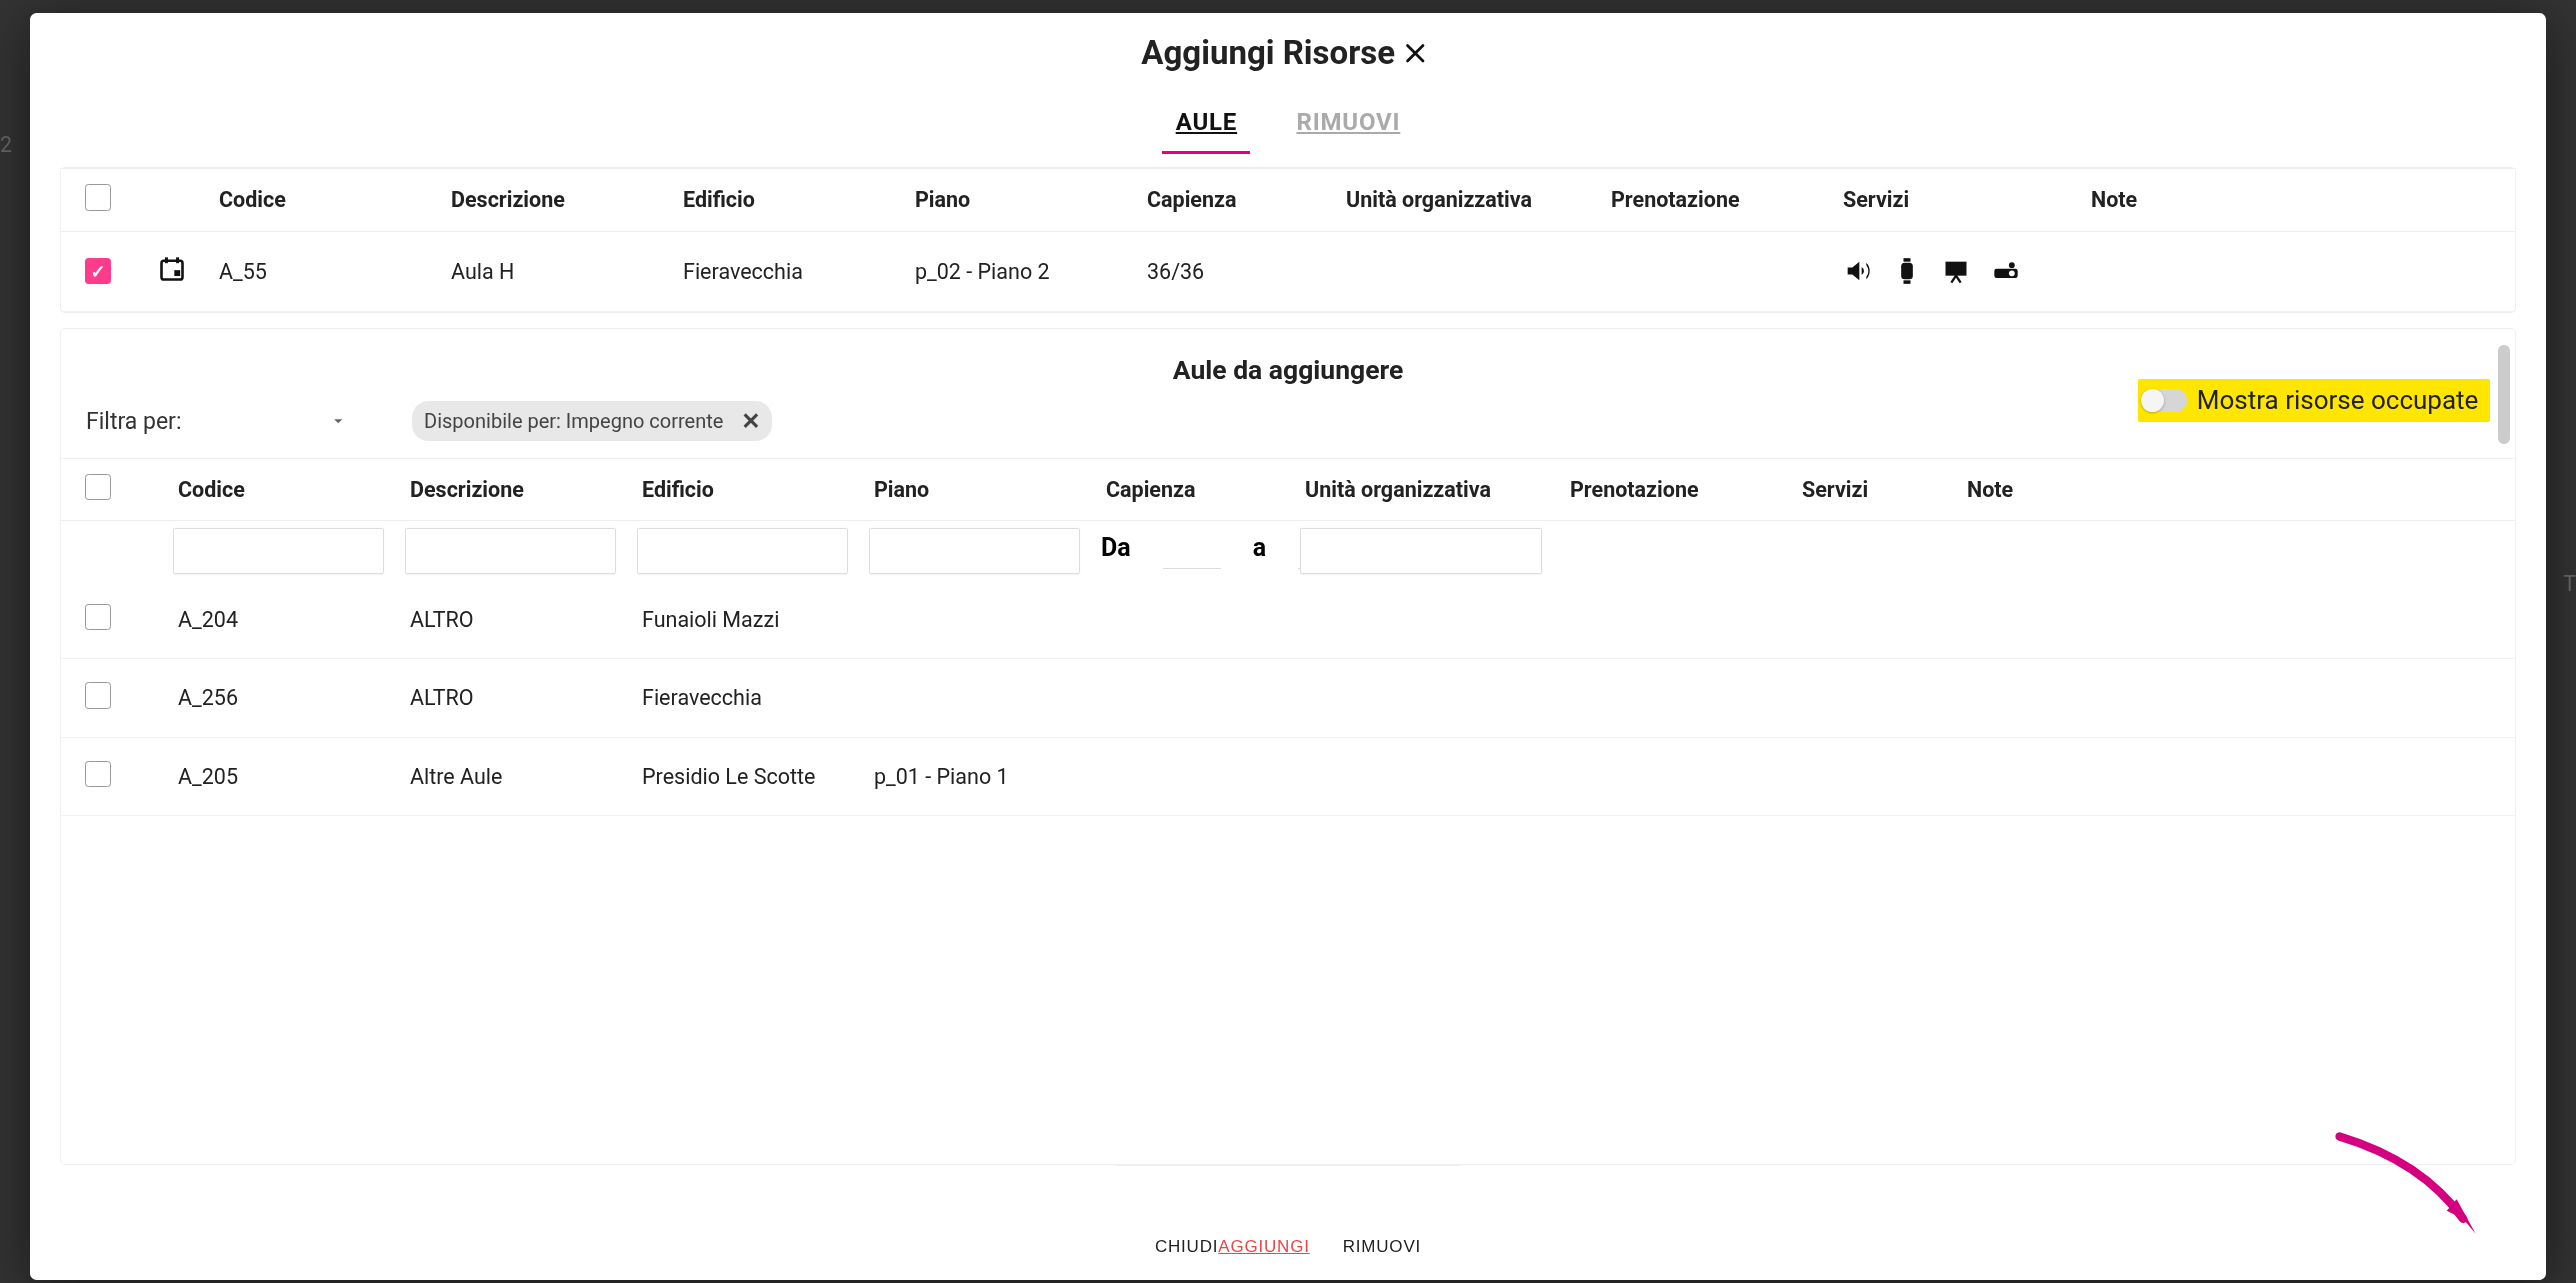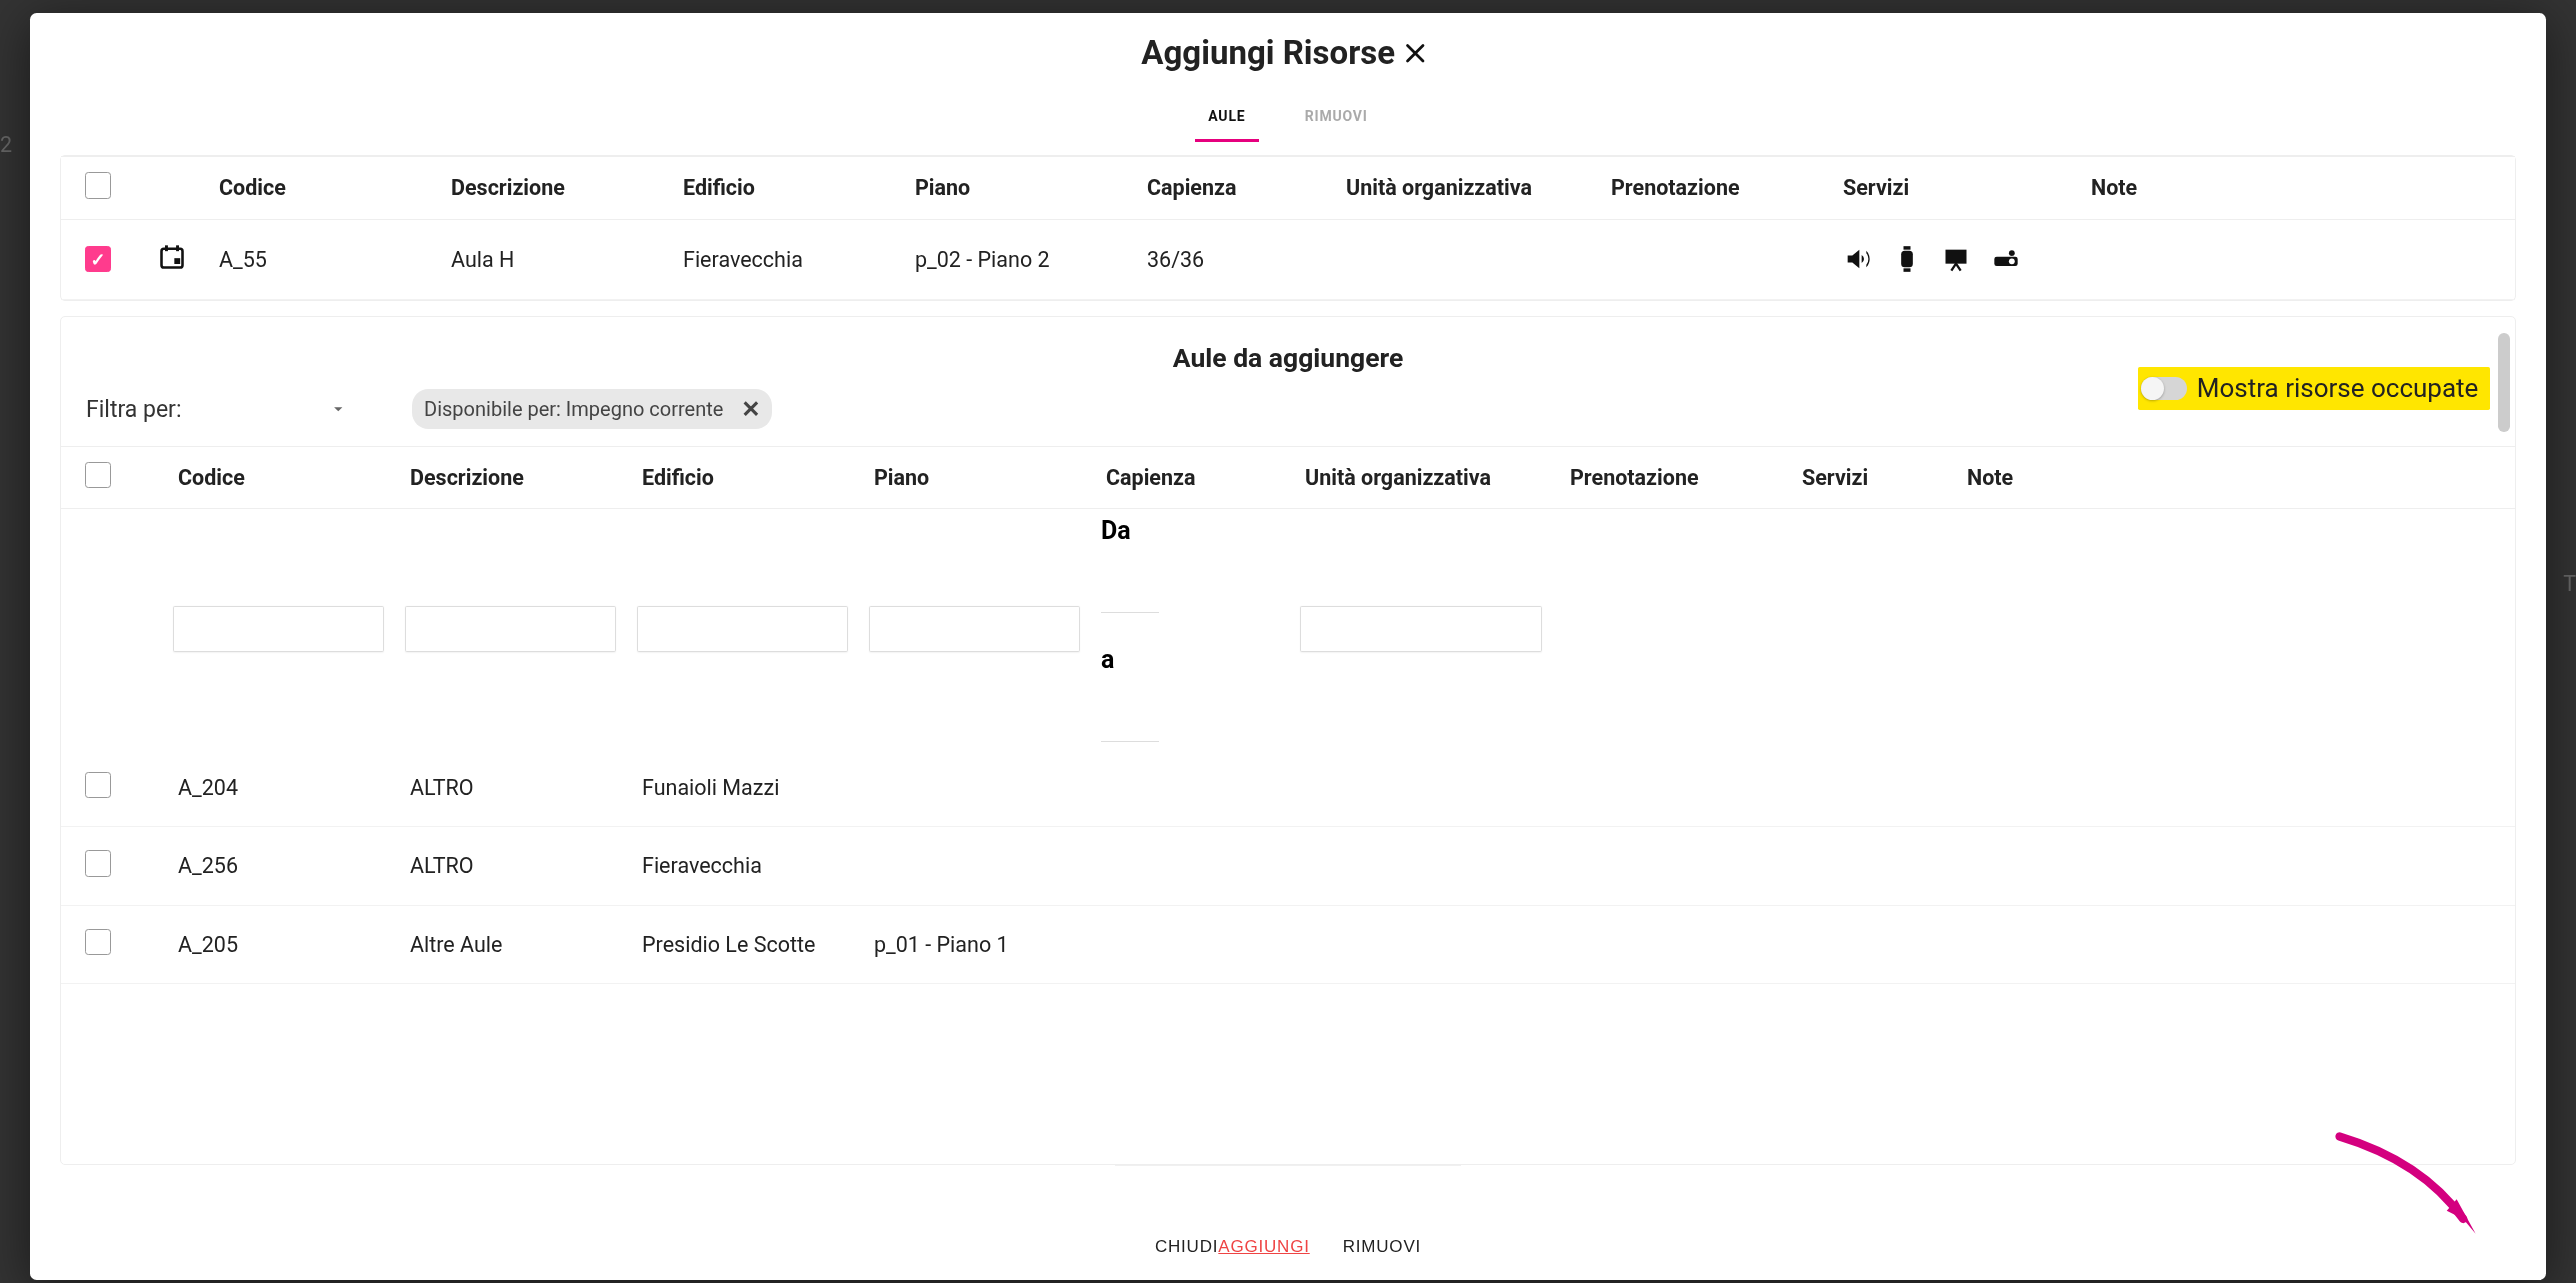--- a/index.html
+++ b/index.html
@@ -26,21 +26,21 @@
   }
 
   .modal-header {
     display: flex; justify-content: space-between; align-items: flex-start;
     padding: 20px 30px 0 30px;
   }
   .modal-title { font-size: 33px; font-weight: 700; color: #222; }
   .close-x { font-size: 30px; font-weight: 400; cursor: pointer; color: #111; line-height: 1; padding: 6.6px; }
 
   .tabs { display: flex; gap: 33px; padding: 20px 50px 0 50px; border-bottom: none; }
-  .tab { font-size: 14px; font-weight: 700; letter-spacing: 0.8px; color: #aaa; padding: 10px 13.2px 15px 13.2px; cursor: pointer; }
+  .tab { font-size: 24px; font-weight: 700; letter-spacing: 0.8px; color: #aaa; padding: 10px 13.2px 15px 13.2px; cursor: pointer; text-decoration: underline; }
   .tab.active { color: #111; border-bottom: 3.3px solid #e6007e; }
 
   .content { flex: 1; padding: 0 30px 0 30px; overflow: hidden; display: flex; flex-direction: column; }
 
   .panel { border: 0.8px solid #eee; border-radius: 5px; margin-top: 13.2px; background: #fff; }
   .panel-header { display: flex; align-items: center; justify-content: center; position: relative; padding: 23px 16.5px; }
   .panel-title { font-size: 26.5px; font-weight: 700; color: #222; }
   .highlight-box { position: absolute; right: 16.5px; top: 16.5px; background: #ffe600; padding: 5px 8.3px; border-radius: 1.7px; }
   .columns-icon { width: 30px; height: 26.5px; display: inline-flex; gap: 3.3px; }
   .columns-icon span { width: 8.3px; background: #111; border-radius: 2.5px; }
@@ -99,21 +99,21 @@
   }
   .chip-x { font-size: 23px; font-weight: bold; cursor: pointer; }
 
   .scroll-area { flex: 1; overflow-y: auto; overflow-x: hidden; }
 
   .filter-inputs td { padding: 6.6px 5px; }
   .text-input {
     width: 95%; height: 46px; border: 0.8px solid #ddd; border-radius: 1.7px; font-size: 18px; padding: 0 6.6px;
     box-shadow: 0 0.8px 1.7px rgba(0,0,0,0.05);
   }
-  .cap-filter { display: flex; gap: 32px; align-items: baseline; font-size: 25px; font-weight: 700; flex-direction: column; }
+  .cap-filter { display: flex; gap: 32px; align-items: baseline; font-size: 25px; font-weight: 700; }
   .cap-filter .small-input { width: 58px; height: 36px; border: none; border-bottom: 0.8px solid #ddd; font-size: 18px; }
 
   .modal-footer {
     display: flex; justify-content: space-between; align-items: center;
     padding: 23px 40px; border-top: 0.8px solid #f0f0f0; background: #fff;
   }
   .footer-left, .footer-right { display: flex; gap: 33px; }
   .btn-text { font-size: 17px; font-weight: 500; letter-spacing: 0.8px; cursor: pointer; background: none; border: none; margin-top: 48px; }
   .btn-primary { color: #222; }
   .btn-disabled { color: #ef4444; text-decoration: underline; }

